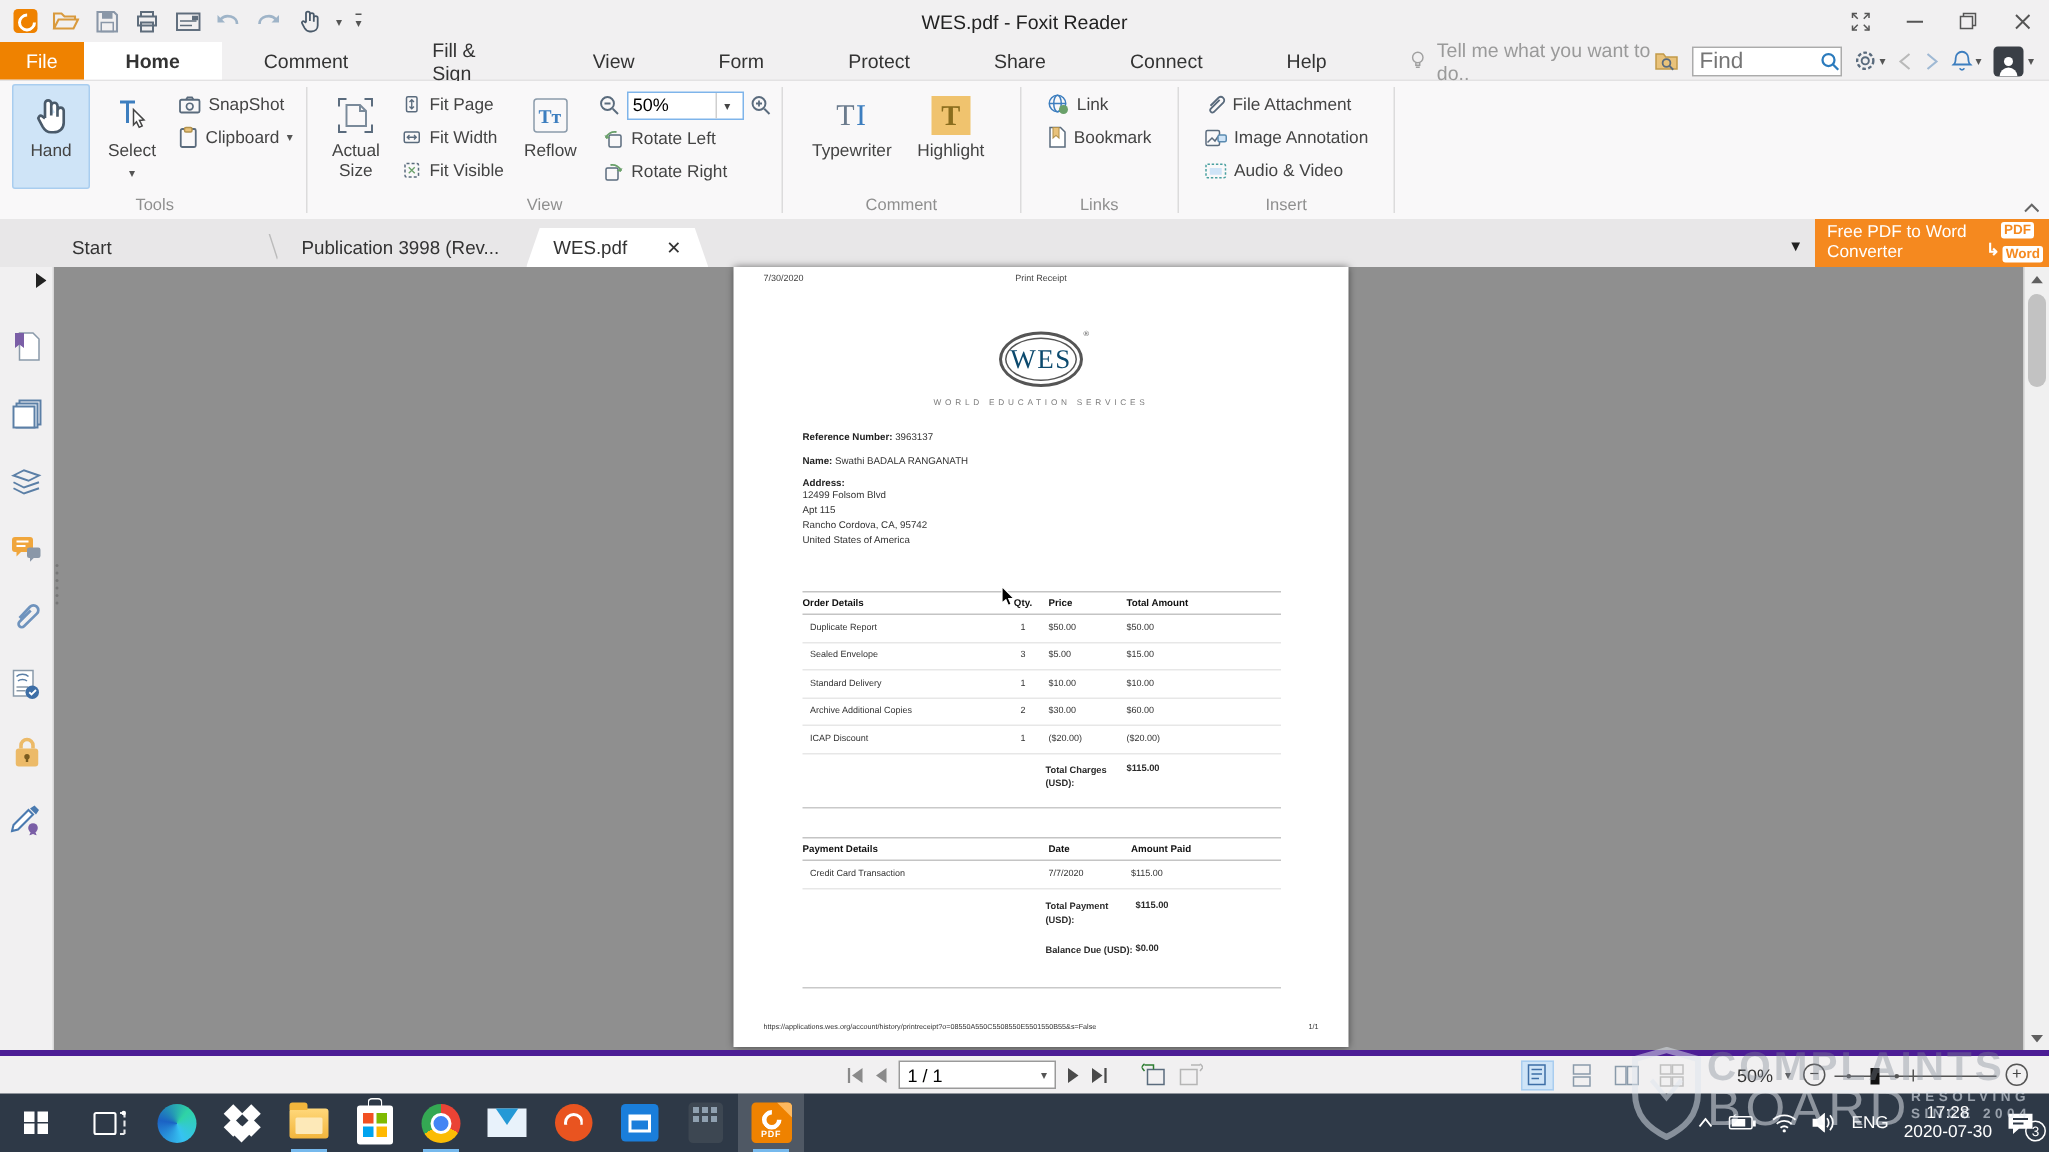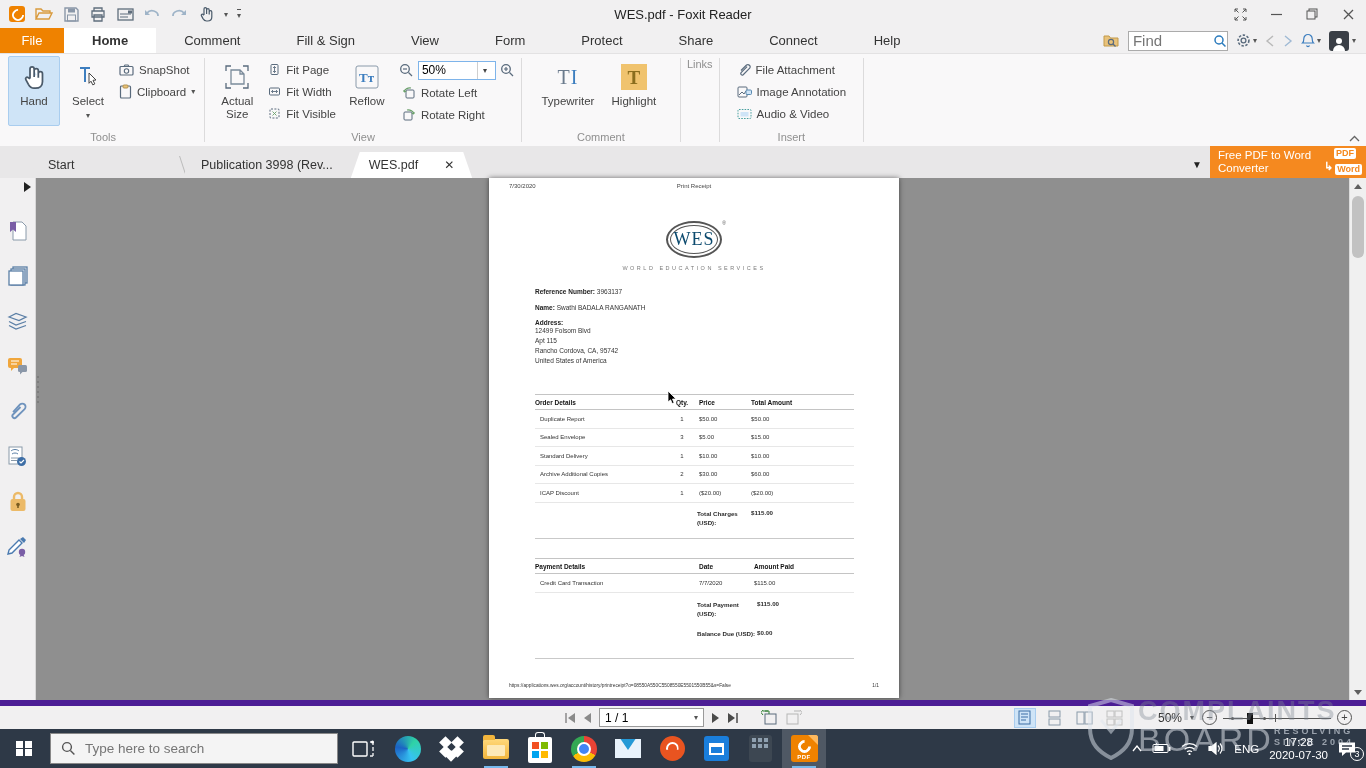--- a/index.html
+++ b/index.html
@@ -105,21 +105,21 @@
 
   .pg-footer { position:absolute; left:20px; right:20px; top:505px; display:flex; justify-content:space-between; font-size:4.8px; color:#333; }
 
   .cursor { position:absolute; left:178px; top:212px; z-index:5; }
 
   .vscroll { width:17px; background:#f0f0f0; border-left:1px solid #dcdcdc; position:relative; }
   .vs-btn { position:absolute; left:0; width:16px; height:16px; display:flex; align-items:center; justify-content:center; color:#666; font-size:8px; }
   .vs-thumb { position:absolute; left:2px; top:18px; width:12px; height:62px; background:#c2c2c2; border-radius:6px; }
 
   
-  .statusbar { position:absolute; left:0; right:0; bottom:39px; height:29px; background:#f1f0f1; border-top:6px solid #4c1d95; display:flex; align-items:center; }
+  .statusbar { position:absolute; left:0; right:0; bottom:39px; height:29px; background:#f1f0f1; border-top:4px solid #4c1d95; display:flex; align-items:center; }
   .sb-center { position:absolute; left:50%; transform:translateX(-50%); display:flex; align-items:center; gap:7px; }
   .pagebox { width:105px; height:19px; background:#fff; border:1px solid #9a9a9a; display:flex; align-items:center; }
   .pagebox input { flex:1; width:70px; border:none; outline:none; font-size:12px; padding:0 5px; background:transparent; }
   .sb-right { position:absolute; right:14px; display:flex; align-items:center; gap:8px; }
   .lay-ic { width:22px; height:20px; display:flex; align-items:center; justify-content:center; border:1px solid transparent; }
   .lay-ic.sel { background:#cfe4f7; border-color:#a9cdef; }
   .zoom-label { font-size:12px; color:#333; }
   .zslider { display:flex; align-items:center; gap:6px; }
   .ztrack { position:relative; width:108px; height:12px; }
   .ztrack .line { position:absolute; left:0; right:0; top:6px; height:1px; background:#555; }
@@ -269,20 +269,27 @@
     <div class="file-tab">File</div>
     <div class="mtab active">Home</div>
     <div class="mtab">Comment</div>
     <div class="mtab">Fill &amp; Sign</div>
     <div class="mtab">View</div>
     <div class="mtab">Form</div>
     <div class="mtab">Protect</div>
     <div class="mtab">Share</div>
     <div class="mtab">Connect</div>
     <div class="mtab">Help</div>
+    <div class="tellme">
+      <svg width="12" height="15" viewBox="0 0 12 15" fill="none" stroke="#a0a0a0" stroke-width="1.1">
+          <circle cx="6" cy="5" r="4"></circle>
+          <path d="M4.5 9 v2 h3 V9 M4.5 12.5 h3"></path>
+        </svg>
+      <span>Tell me what you want to do..</span>
+    </div>
     <div class="mb-right">
       <svg width="17" height="14" viewBox="0 0 17 14">
           <path d="M1 12 V2 h5 l1.5 2 H15 v8 z" fill="#e9c27a" stroke="#c29a4a"></path>
           <circle cx="8" cy="8" r="2.6" fill="none" stroke="#5a6b7d" stroke-width="1.2"></circle>
           <path d="M10 10 l2.5 2.5" stroke="#5a6b7d" stroke-width="1.2"></path>
         </svg>
       <div class="findbox">
         <input placeholder="Find" style="">
         <svg width="14" height="14" viewBox="0 0 14 14">
             <circle cx="6" cy="6" r="4" fill="none" stroke="#2b7bbd" stroke-width="1.5"></circle>
@@ -457,20 +464,40 @@
               <span class="hl-icon">T</span>
             </span>
           <span>Highlight</span>
         </div>
       </div>
       <div class="rgroup-label">Comment</div>
     </div>
     <div class="rsep"></div>
 
     <div class="rgroup">
+      <div class="rgroup-body" style="padding:0 8px;">
+        <div class="rcol">
+          <div class="rsmall">
+            <svg width="15" height="15" viewBox="0 0 15 15" fill="none" stroke="#3d7ebf">
+                <circle cx="7" cy="7" r="5.5"></circle>
+                <ellipse cx="7" cy="7" rx="2.5" ry="5.5"></ellipse>
+                <path d="M1.5 7 h11"></path>
+                <circle cx="11" cy="11" r="3" fill="#6aa06a" stroke="none"></circle>
+              </svg>
+            <span>Link</span>
+          </div>
+          <div class="rsmall">
+            <svg width="13" height="15" viewBox="0 0 13 15">
+                <path d="M2 1 h7 l3 3 v10 H2 z" fill="#fff" stroke="#5a6b7d"></path>
+                <path d="M4 1 v7 l2-1.7 L8 8 V1 z" fill="#e9c27a" stroke="#b3924d" stroke-width=".7"></path>
+              </svg>
+            <span>Bookmark</span>
+          </div>
+        </div>
+      </div>
       <div class="rgroup-label">Links</div>
     </div>
     <div class="rsep"></div>
 
     <div class="rgroup">
       <div class="rgroup-body" style="padding:0 8px;">
         <div class="rcol">
           <div class="rsmall">
             <svg width="14" height="15" viewBox="0 0 14 15">
                 <path d="M4 8.5 l5.5-5.5 a2.3 2.3 0 0 1 3.2 3.2 l-6.5 6.5 a1.5 1.5 0 0 1-2.1-2.1 l6-6" fill="none" stroke="#5a6b7d" stroke-width="1.2"></path>
@@ -801,27 +828,20 @@
 
   <div class="taskbar">
     <div class="tb-start">
       <span class="winlogo">
           <i></i>
           <i></i>
           <i></i>
           <i></i>
         </span>
     </div>
-    <div class="tb-search">
-      <svg width="15" height="15" viewBox="0 0 15 15">
-          <circle cx="6" cy="6" r="4.4" fill="none" stroke="#555" stroke-width="1.4"></circle>
-          <path d="M9.4 9.4 l4 4" stroke="#555" stroke-width="1.4"></path>
-        </svg>
-      <input placeholder="Type here to search" style="">
-    </div>
     <div class="tb-apps">
       <span class="tapp">
         <svg width="24" height="22" viewBox="0 0 24 22" fill="none" stroke="#fff" stroke-width="1.4">
             <rect x="1" y="4" width="14" height="14" rx="1"></rect>
             <path d="M18 4 h3 M21 4 v3 M18 18 h3 M21 18 v-3 M21 9 v4" opacity=".9"></path>
             <circle cx="20.5" cy="4" r=".8" fill="#fff"></circle>
           </svg>
       </span>
       <span class="tapp">
           <span class="edge-ic"></span>

